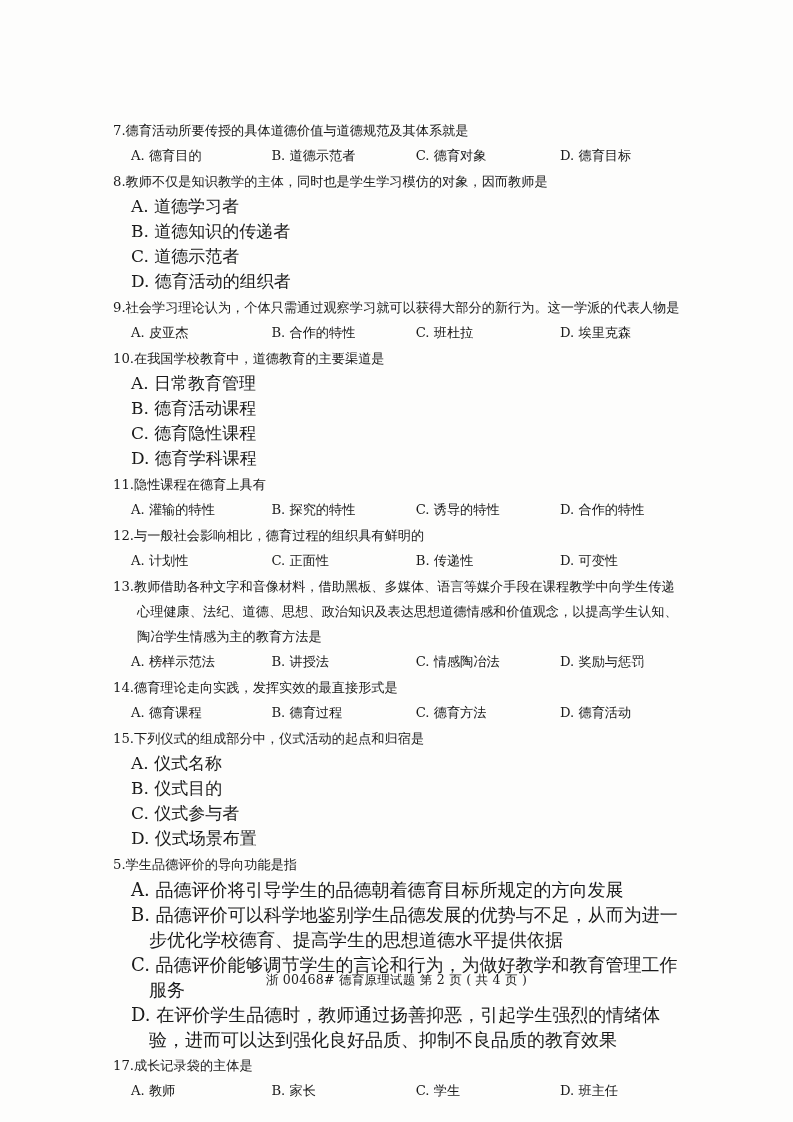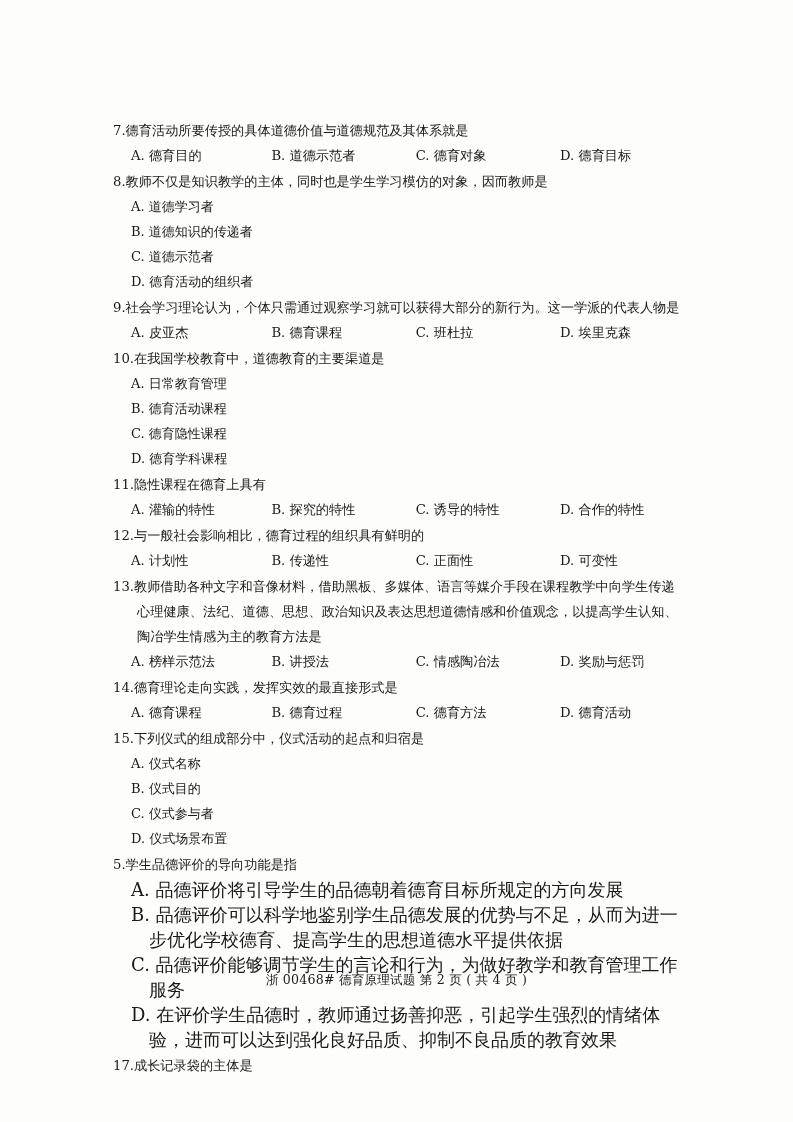--- a/index.html
+++ b/index.html
@@ -55,21 +55,21 @@
   }
   .opts-4 .opt:nth-child(1) { width: 146px; }
   .opts-4 .opt:nth-child(2) { width: 150px; }
   .opts-4 .opt:nth-child(3) { width: 150px; }
   .opts-4 .opt:nth-child(4) { width: 130px; }
 
   
   .opts-2 {
     display: flex;
     flex-wrap: wrap;
-    font-size: 13px;
+    font-size: 17px;
     line-height: 25px;
     padding-left: 18px;
   }
   .opts-2 .opt {
     width: 290px;
   }
 
   
   .opts-1 {
     font-size: 18px;
@@ -125,21 +125,21 @@
         <div class="opt">D. 德育活动的组织者</div>
       </div>
     </div>
 
     <div class="q">
       <div class="q-stem">
         <div class="stem-wrap"><span>9.</span><span>社会学习理论认为，个体只需通过观察学习就可以获得大部分的新行为。这一学派的代表人物是</span></div>
       </div>
       <div class="opts-4">
         <div class="opt">A. 皮亚杰</div>
-        <div class="opt">B. 德育课程</div>
+        <div class="opt">B. 合作的特性</div>
         <div class="opt">C. 班杜拉</div>
         <div class="opt">D. 埃里克森</div>
       </div>
     </div>
 
     <div class="q">
       <div class="q-stem">
         <div class="stem-wrap wide"><span>10.</span><span>在我国学校教育中，道德教育的主要渠道是</span></div>
       </div>
       <div class="opts-2">
@@ -161,22 +161,22 @@
         <div class="opt">D. 合作的特性</div>
       </div>
     </div>
 
     <div class="q">
       <div class="q-stem">
         <div class="stem-wrap wide"><span>12.</span><span>与一般社会影响相比，德育过程的组织具有鲜明的</span></div>
       </div>
       <div class="opts-4">
         <div class="opt">A. 计划性</div>
+        <div class="opt">C. 正面性</div>
         <div class="opt">B. 传递性</div>
-        <div class="opt">C. 正面性</div>
         <div class="opt">D. 可变性</div>
       </div>
     </div>
 
     <div class="q">
       <div class="q-stem">
         <div class="stem-wrap wide"><span>13.</span><span>教师借助各种文字和音像材料，借助黑板、多媒体、语言等媒介手段在课程教学中向学生传递心理健康、法纪、道德、思想、政治知识及表达思想道德情感和价值观念，以提高学生认知、陶冶学生情感为主的教育方法是</span></div>
       </div>
       <div class="opts-4">
         <div class="opt">A. 榜样示范法</div>
@@ -219,20 +219,26 @@
         <div class="opt">B. 品德评价可以科学地鉴别学生品德发展的优势与不足，从而为进一步优化学校德育、提高学生的思想道德水平提供依据</div>
         <div class="opt">C. 品德评价能够调节学生的言论和行为，为做好教学和教育管理工作服务</div>
         <div class="opt">D. 在评价学生品德时，教师通过扬善抑恶，引起学生强烈的情绪体验，进而可以达到强化良好品质、抑制不良品质的教育效果</div>
       </div>
     </div>
 
     <div class="q">
       <div class="q-stem">
         <div class="stem-wrap wide"><span>17.</span><span>成长记录袋的主体是</span></div>
       </div>
+      <div class="opts-4">
+        <div class="opt">A. 教师</div>
+        <div class="opt">B. 家长</div>
+        <div class="opt">C. 学生</div>
+        <div class="opt">D. 班主任</div>
+      </div>
     </div>
 
   </div>
 
   <div class="footer">
     <span class="footer-line">浙 00468# 德育原理试题  第 2 页 ( 共 4 页 )</span>
   </div>
 </div>
 
 </body></html>

